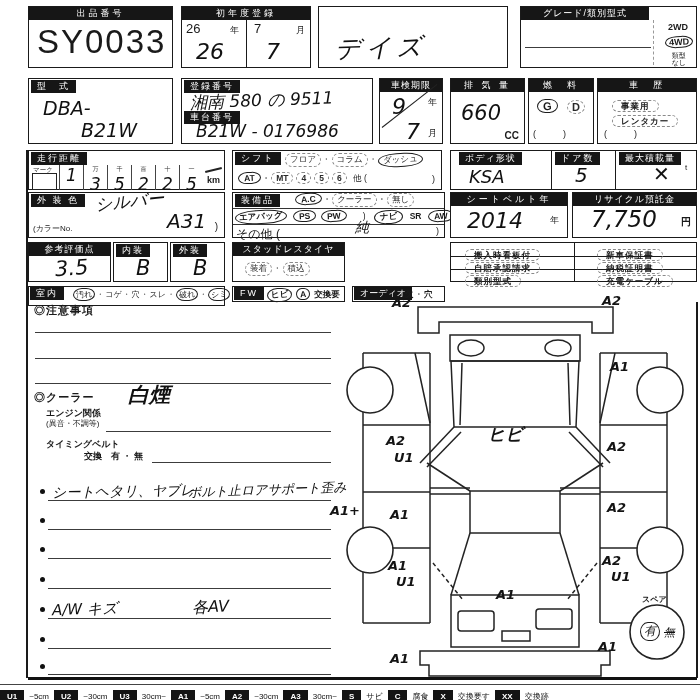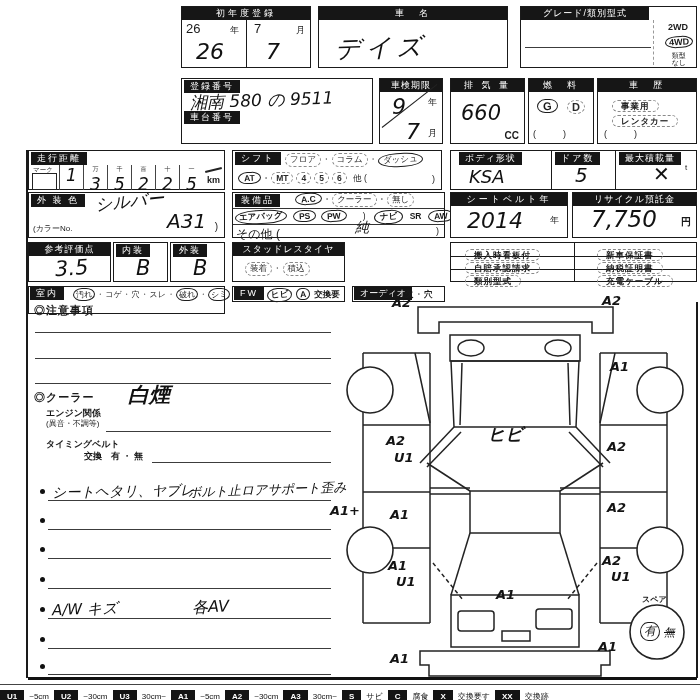--- a/index.html
+++ b/index.html
@@ -22,54 +22,63 @@
   .lchip{display:inline-block;background:#141414;color:#fff;font-size:8px;line-height:14px;padding:0 7px;font-weight:bold;}
   .llab{display:inline-block;color:#111;font-size:8px;line-height:14px;padding:0 5px;}
   .cell{position:absolute;box-sizing:border-box;}
   svg{display:block;}
 </style>
 </head>
 <body>
 
 <div id="sheet">
 
+  <div class="box" style="left:28px;top:6px;width:145px;height:62px;">
+    <div class="bar">出品番号</div>
+    <div class="pr" style="left:8px;top:16px;font-size:33px;letter-spacing:2px;">SY0033</div>
+  </div>
 
   <div class="box" style="left:181px;top:6px;width:130px;height:62px;">
     <div class="bar">初年度登録</div>
     <div style="position:absolute;left:64px;top:13px;bottom:0;border-left:1.3px solid #1a1a1a;"></div>
     <div class="pr" style="left:4px;top:14px;font-size:13px;">26</div>
     <div class="pr" style="left:48px;top:17px;font-size:9px;">年</div>
     <div class="pr hw" style="left:14px;top:32px;font-size:22px;">26</div>
     <div class="pr" style="left:72px;top:14px;font-size:13px;">7</div>
     <div class="pr" style="left:114px;top:17px;font-size:9px;">月</div>
     <div class="pr hw" style="left:84px;top:32px;font-size:22px;">7</div>
   </div>
 
   <div class="box" style="left:318px;top:6px;width:190px;height:62px;">
-    <div class="bar">車　名</div>
     <div class="pr hw" style="left:16px;top:24px;font-size:25px;letter-spacing:5px;transform:rotate(-2deg);">デイズ</div>
   </div>
 
   <div class="box" style="left:520px;top:6px;width:177px;height:62px;">
     <div class="bar" style="width:128px;letter-spacing:1px;">グレード/類別型式</div>
     <div style="position:absolute;right:42px;top:13px;bottom:2px;border-left:1.1px dashed #999;"></div>
     <div class="uline" style="left:4px;top:40px;width:126px;"></div>
     <div class="pr" style="right:8px;top:15px;font-size:9px;font-weight:bold;">2WD</div>
     <div class="pr" style="right:3px;top:29px;font-size:9px;font-weight:bold;"><span class="circ" style="padding:0 3px;">4WD</span></div>
     <div class="pr" style="right:10px;top:45px;font-size:7px;line-height:7px;text-align:center;">
       <div>類型</div>
       <div>なし</div>
     </div>
   </div>
 
+  <div class="box" style="left:28px;top:78px;width:145px;height:66px;">
+    <div class="tag" style="left:2px;top:1px;">型　式</div>
+    <div class="pr hw" style="left:14px;top:18px;font-size:19px;">DBA-</div>
+    <div class="pr hw" style="left:52px;top:40px;font-size:19px;">B21W</div>
+  </div>
 
   <div class="box" style="left:181px;top:78px;width:192px;height:66px;">
     <div class="tag" style="left:2px;top:1px;">登録番号</div>
     <div class="pr hw" style="left:8px;top:10px;font-size:17px;transform:rotate(-2deg);">湘南 580 の 9511</div>
     <div class="tag" style="left:2px;top:32px;">車台番号</div>
+    <div class="pr hw" style="left:14px;top:42px;font-size:17px;">B21W - 0176986</div>
   </div>
 
   <div class="box" style="left:379px;top:78px;width:64px;height:66px;">
     <div class="bar" style="letter-spacing:1px;">車検期限</div>
     <div style="position:absolute;left:2px;top:48px;width:70px;border-top:1.4px solid #222;transform:rotate(-38deg);transform-origin:left;"></div>
     <div class="pr hw" style="left:12px;top:15px;font-size:22px;">9</div>
     <div class="pr" style="right:5px;top:17px;font-size:9px;">年</div>
     <div class="pr hw" style="left:26px;top:40px;font-size:22px;">7</div>
     <div class="pr" style="right:5px;top:48px;font-size:9px;">月</div>
   </div>
@@ -218,21 +227,21 @@
     <div style="position:absolute;left:0;right:0;top:12.5px;border-top:1.1px solid #1a1a1a;"></div>
     <div style="position:absolute;left:0;right:0;top:25.5px;border-top:1.1px solid #1a1a1a;"></div>
     <div class="pr" style="left:14px;top:1px;"><span class="pill">搬入時看板付</span></div>
     <div class="pr" style="left:146px;top:1px;"><span class="pill">新車保証書</span></div>
     <div class="pr" style="left:14px;top:14px;"><span class="pill">自賠承認請求</span></div>
     <div class="pr" style="left:146px;top:14px;"><span class="pill">納税証明書</span></div>
     <div class="pr" style="left:14px;top:27px;"><span class="pill">類別型式</span></div>
     <div class="pr" style="left:146px;top:27px;"><span class="pill">充電ケーブル</span></div>
   </div>
 
-  <div class="box" style="left:28px;top:286px;width:197px;height:28px;">
+  <div class="box" style="left:28px;top:286px;width:197px;height:20px;">
     <div class="tag" style="left:1px;top:0;">室内</div>
     <div class="pr" style="left:44px;top:1px;font-size:8px;">
       <span class="circ" style="padding:0 2px;">汚れ</span><span class="dot">・</span><span>コゲ</span><span class="dot">・</span><span>穴</span><span class="dot">・</span><span>スレ</span><span class="dot">・</span><span class="circ" style="padding:0 2px;">破れ</span><span class="dot">・</span><span class="circ" style="padding:0 2px;">シミ</span>
     </div>
   </div>
 
   <div class="box" style="left:232px;top:286px;width:113px;height:16px;">
     <div class="tag" style="left:1px;top:0;">FW</div>
     <div class="pr" style="left:34px;top:1px;font-size:8.5px;font-weight:bold;">
       <span class="circ" style="padding:0 3px;">ヒビ</span>

